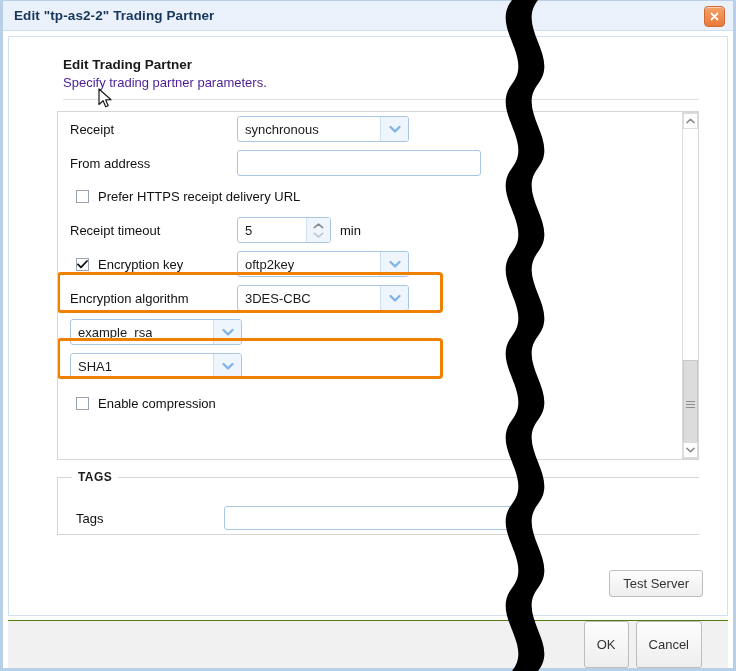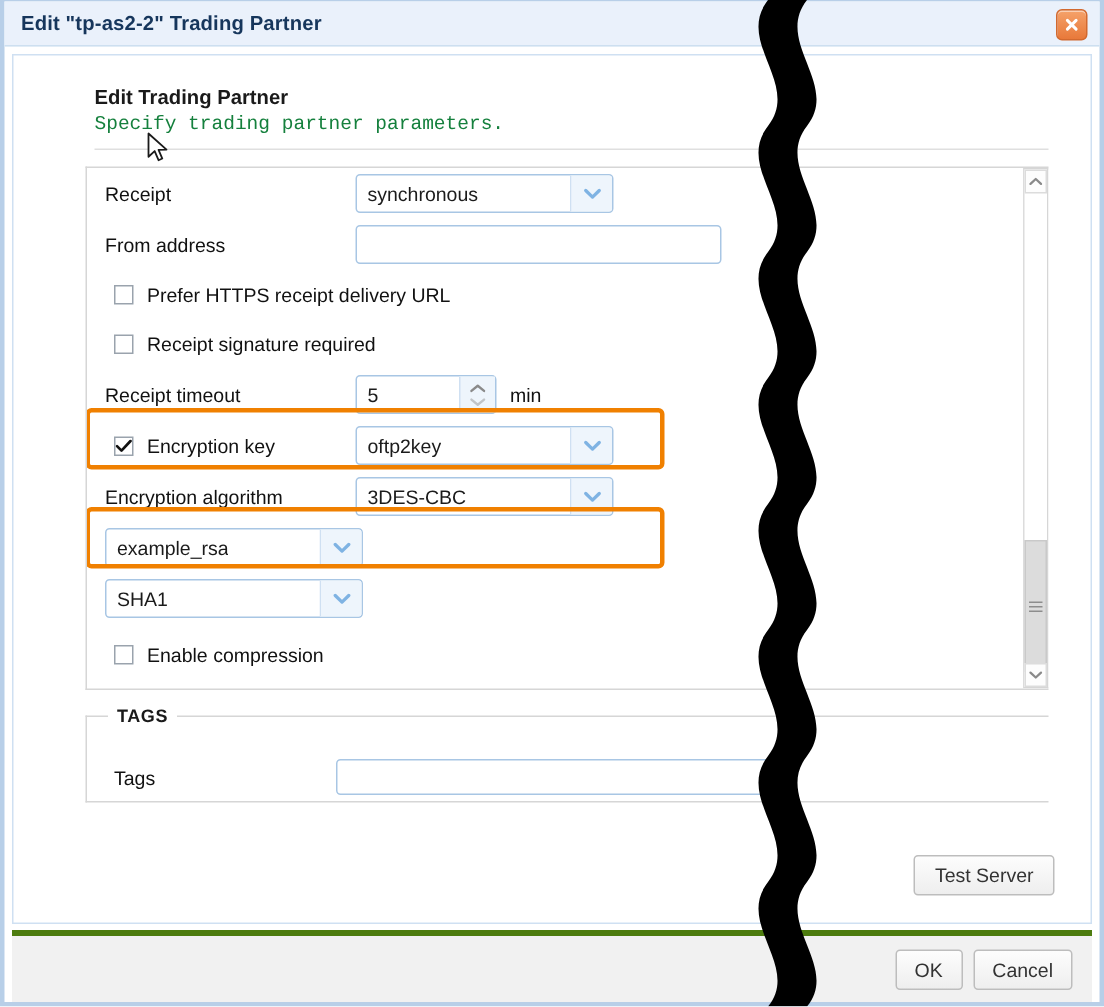--- a/index.html
+++ b/index.html
@@ -84,22 +84,21 @@
   
   #heading-block { padding-left: 6px; }
   #heading-title {
     font-weight: bold;
     font-size: 13.5px;
     color: #1a1a1a;
     margin-bottom: 3px;
   }
   #heading-sub {
     font-size: 13px;
-    color: #15803d;
-    font-family: Liberation Mono, monospace;
+    color: #4c1d95;
   }
   #heading-rule {
     margin-top: 9px;
     border-bottom: 1px solid #dfdfdf;
     height: 0;
   }
 
   
   #scroll-panel {
     position: relative;
@@ -365,26 +364,25 @@
     border-radius: 3px;
     padding: 5px 13px;
     cursor: pointer;
   }
 
   
   #footer {
     flex: 0 0 48px;
     height: 48px;
     background: #f1f1f1;
-    border-top: 4px solid #4d7c0f;
+    border-top: 1px solid #4d7c0f;
     margin: 4px 5px 0 5px;
     display: flex;
-    align-items: center;
     justify-content: flex-end;
-    padding-right: 13px;
+    padding-right: 26px;
     box-sizing: border-box;
   }
   #footer .btn { margin-left: 7px; padding: 5px 12px; }
 
   
   #censor {
     position: absolute;
     left: 482px; top: 0;
     width: 82px; height: 671px;
     z-index: 50;
@@ -451,24 +449,20 @@
             <div class="fctl">
               <input class="txtinput tall" type="text" value="" style="">
             </div>
           </div>
 
           <div class="cbrow">
             <span class="cbox"></span>
             <span class="cbtext">Prefer HTTPS receipt delivery URL</span>
           </div>
 
-          <div class="cbrow">
-            <span class="cbox"></span>
-            <span class="cbtext">Receipt signature required</span>
-          </div>
 
           <div class="frow">
             <div class="flabel">Receipt timeout</div>
             <div class="fctl" style="display:flex;align-items:center;">
               <div class="spinwrap">
                 <span class="spinval">5</span>
                 <span class="spinbtns">
                   <span class="sarrow">
                     <svg width="11" height="6" viewBox="0 0 11 6">
                         <path d="M1.3 4.6 L5.5 1.2 L9.7 4.6" fill="none" stroke="#8a8a8a" stroke-width="1.6" stroke-linecap="round" stroke-linejoin="round"></path>

